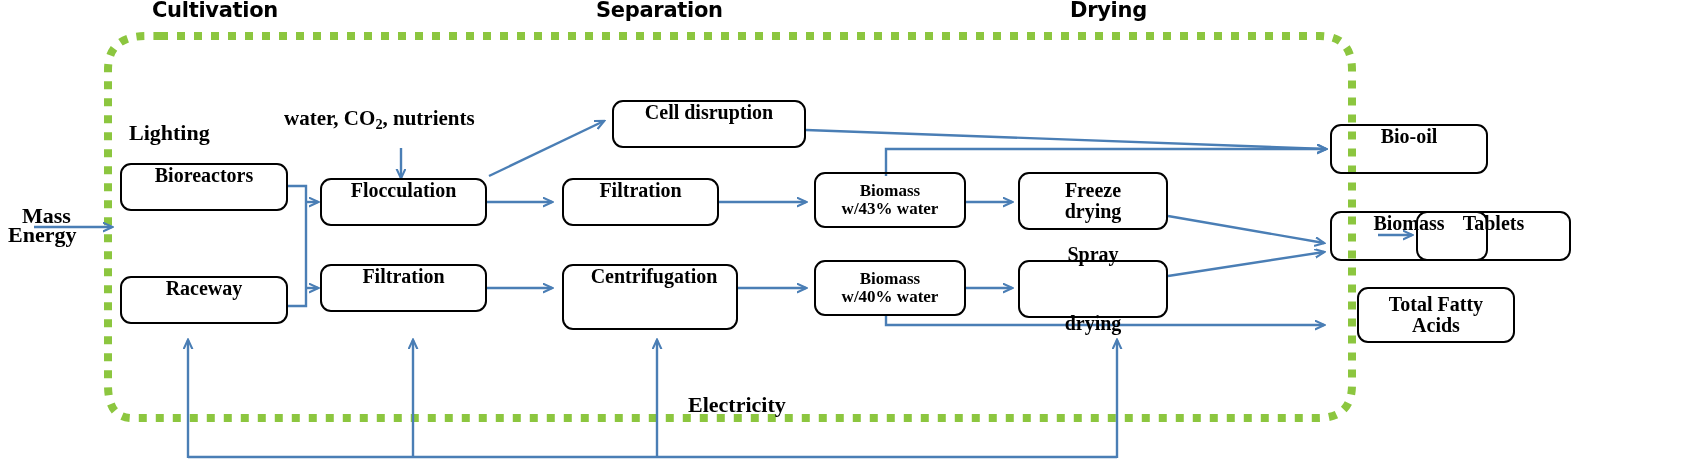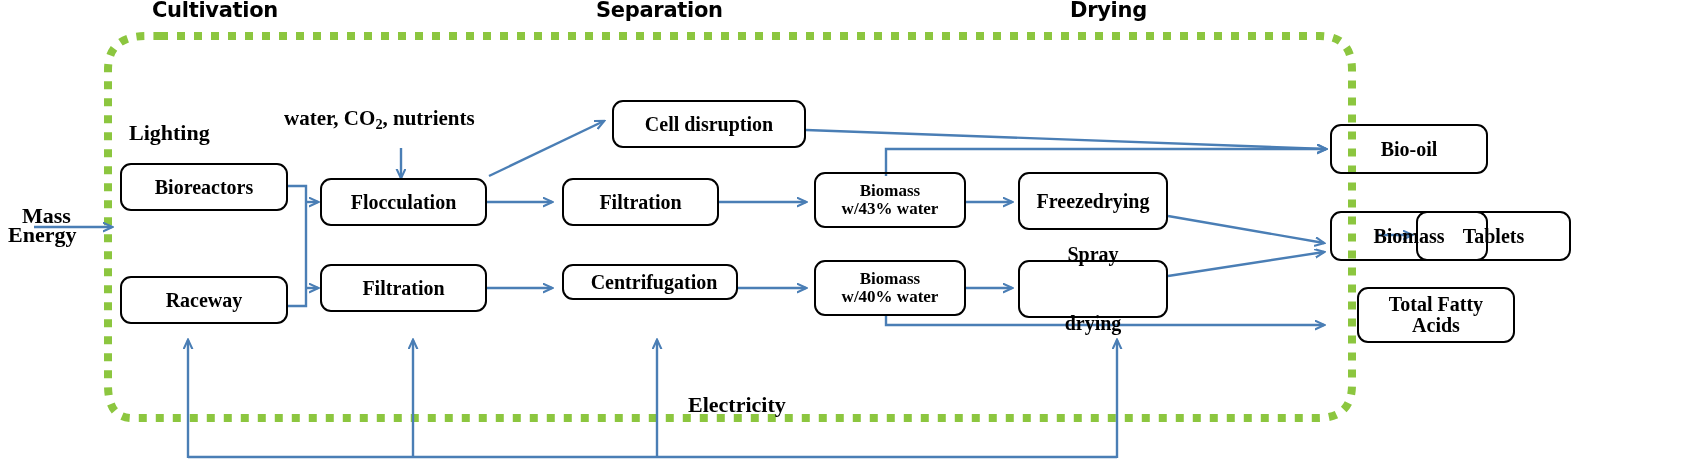--- a/index.html
+++ b/index.html
@@ -16,21 +16,20 @@
     white-space:nowrap;
     letter-spacing:-0.3px;
   }
   .node{
     position:absolute;
     box-sizing:border-box;
     border:2.5px solid #000;
     border-radius:11px;
     background:transparent;
     display:flex;
-    align-items:center;
     justify-content:center;
     text-align:center;
     font-family:"Liberation Serif", serif;
     font-weight:bold;
     font-size:20px;
     color:#000;
     line-height:1.05;
     z-index:3;
   }
   .node.small{font-size:17px;}
@@ -142,35 +141,35 @@
   </div>
 
   <div class="node" style="left:562px;top:178px;width:157px;height:48px;">
     <span>Filtration</span>
   </div>
 
   <div class="node" style="left:612px;top:100px;width:194px;height:48px;">
     <span>Cell disruption</span>
   </div>
 
-  <div class="node" style="left:562px;top:264px;width:176px;height:36px;padding-left:8px;">
+  <div class="node" style="left:562px;top:264px;width:176px;height:66px;padding-left:8px;">
     <span>Centrifugation</span>
   </div>
 
   <div class="node small" style="left:814px;top:172px;width:152px;height:56px;flex-direction:column;">
     <span>Biomass</span>
     <span class="l2">w/43% water</span>
   </div>
 
   <div class="node small" style="left:814px;top:260px;width:152px;height:56px;flex-direction:column;">
     <span>Biomass</span>
     <span class="l2">w/40% water</span>
   </div>
 
-  <div class="node" style="left:1018px;top:172px;width:150px;height:58px;flex-direction:row;">
+  <div class="node" style="left:1018px;top:172px;width:150px;height:58px;flex-direction:column;">
     <span>Freeze</span>
     <span class="l2">drying</span>
   </div>
 
   <div class="node" style="left:1018px;top:260px;width:150px;height:58px;flex-direction:column;gap:48px;">
     <span>Spray</span>
     <span class="l2">drying</span>
   </div>
 
   <div class="node" style="left:1330px;top:124px;width:158px;height:50px;">

